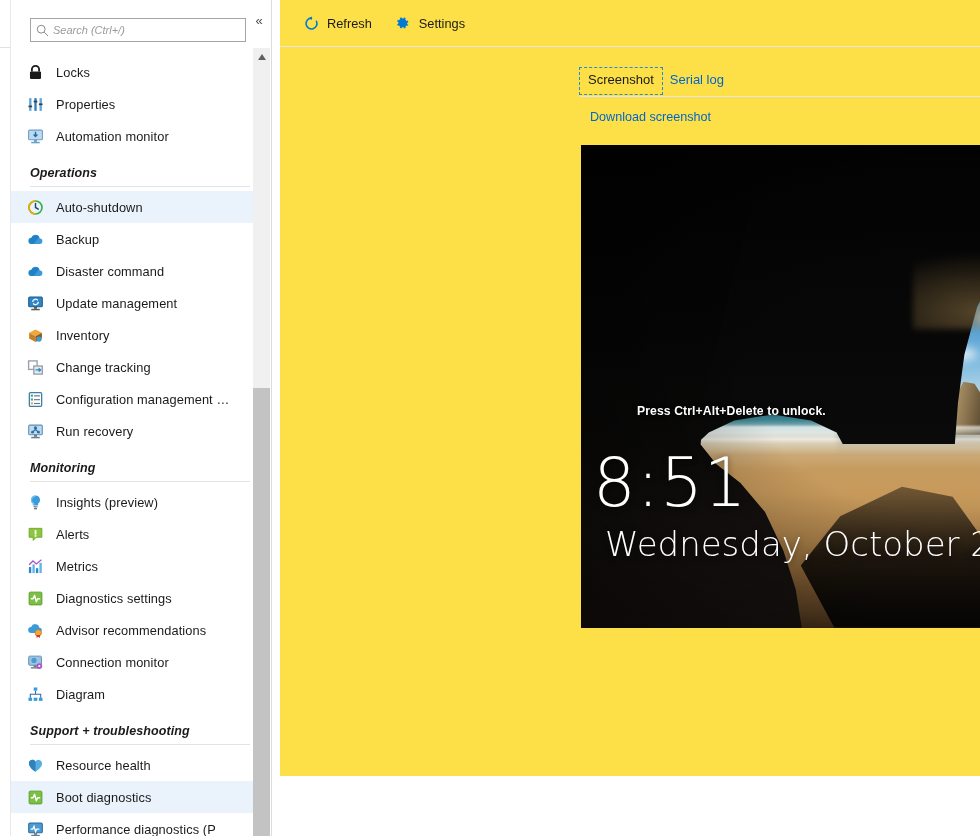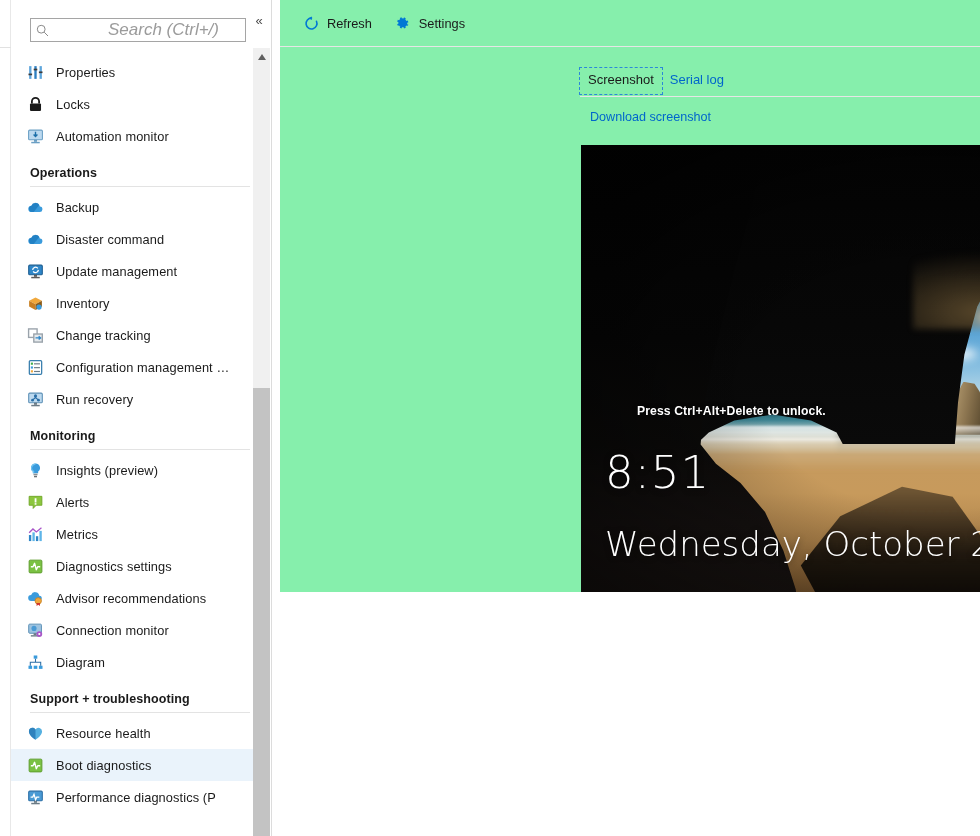--- a/index.html
+++ b/index.html
@@ -43,21 +43,21 @@
     display: flex; align-items: center;
   }
   .search-ico {
     width: 22px; flex: 0 0 22px; display: flex; align-items: center; justify-content: center;
     color: #8a8a8a;
   }
   .search-ico svg { display: block; }
   .search-input {
     flex: 1 1 auto; border: 0; outline: none; background: transparent;
     font-family: "Liberation Sans", sans-serif;
-    font-size: 17px; color: #737373; height: 20px; padding: 0; text-align: center;
+    font-size: 11px; color: #737373; height: 20px; padding: 0;
   }
   .search-input::placeholder { color: #9b9b9b; font-style: italic; }
 
   
   .collapse-btn {
     position: absolute; left: 249px; top: 10px;
     width: 20px; height: 20px;
     display: flex; align-items: center; justify-content: center;
     color: #4b4b4b; font-size: 13px; cursor: pointer;
     line-height: 1;
@@ -94,33 +94,33 @@
   .nav-ico {
     flex: 0 0 18px; width: 18px; height: 18px; margin-right: 12px;
     display: flex; align-items: center; justify-content: center;
   }
   .nav-ico svg { display: block; }
   .nav-label {
     font-size: 12.8px; color: #1a1a1a; white-space: nowrap;
     letter-spacing: .1px;
   }
   .nav-section {
-    padding-left: 19px; padding-top: 14px; padding-bottom: 4px;
+    padding-left: 19px; padding-top: 14px; padding-bottom: 4px; font-style: italic;
   }
   .nav-section .sec-title {
     font-size: 12.5px; font-weight: bold; color: #1a1a1a; letter-spacing: .1px;
   }
   .nav-section .sec-rule {
     margin-top: 6px; margin-left: 0; width: 220px; height: 1px; background: #e3e3e3;
   }
 
   
   #main {
     position: relative;
-    flex: 1 1 auto; height: 592px; background: #86efac; overflow: hidden;
+    flex: 1 1 auto; height: 776px; background: #fde047; overflow: hidden;
   }
   .cmdbar {
     position: relative; height: 47px; width: 100%;
     display: flex; align-items: center;
     padding-left: 22px;
     border-bottom: 1px solid #e6e6e6;
   }
   .cmd-btn {
     display: flex; align-items: center; height: 30px; cursor: pointer;
     margin-right: 22px;
@@ -286,22 +286,22 @@
   
   .ls-hint {
     position: absolute; left: 56px; top: 259px;
     font-size: 12.2px; color: #fff;
     font-family: "Liberation Sans", sans-serif;
     text-shadow: 0 0 4px rgba(0,0,0,.65);
     font-weight: 600;
     letter-spacing: .1px;
   }
   .ls-time {
-    position: absolute; left: 24px; top: 305px;
-    font-size: 45px; color: #fff; font-weight: 300;
+    position: absolute; left: 12px; top: 305px;
+    font-size: 67px; color: #fff; font-weight: 300;
     font-family: "DejaVu Sans", sans-serif;
     letter-spacing: 1px; line-height: 1;
     text-shadow: 0 1px 6px rgba(0,0,0,.45);
   }
   .ls-date {
     position: absolute; left: 24px; top: 382px;
     font-size: 34px; color: #fff; font-weight: 300;
     font-family: "DejaVu Sans", sans-serif;
     line-height: 1;
     text-shadow: 0 1px 6px rgba(0,0,0,.45);
@@ -334,53 +334,63 @@
       <svg width="8" height="6" viewBox="0 0 8 6">
           <path d="M4 0 L8 6 L0 6 Z" fill="#606060"></path>
         </svg>
     </div>
     <div class="sb-thumb"></div>
 
     <div id="navlist">
         <div class="nav-item">
           <span class="nav-ico">
             <svg width="17" height="17" viewBox="0 0 16 16">
+              <path d="M4.6 7V5.1a3.4 3.4 0 0 1 6.8 0V7" fill="none" stroke="#1b1b1b" stroke-width="1.7"></path>
+              <rect x="2.8" y="7" width="10.4" height="7.2" rx="1" fill="#1b1b1b"></rect>
+            </svg>
+          </span>
+          <span class="nav-label">Locks</span>
+        </div>
+        <div class="nav-item">
+          <span class="nav-ico">
+            <svg width="17" height="17" viewBox="0 0 16 16">
               <rect x="2" y="2" width="2.2" height="12" fill="#5ea6dc"></rect>
               <rect x="6.9" y="2" width="2.2" height="12" fill="#2d7fc1"></rect>
               <rect x="11.8" y="2" width="2.2" height="12" fill="#5ea6dc"></rect>
               <rect x="1.4" y="9" width="3.4" height="1.6" fill="#3b3b3b"></rect>
               <rect x="6.3" y="4.4" width="3.4" height="1.6" fill="#3b3b3b"></rect>
               <rect x="11.2" y="7" width="3.4" height="1.6" fill="#3b3b3b"></rect>
             </svg>
           </span>
           <span class="nav-label">Properties</span>
         </div>
         <div class="nav-item">
           <span class="nav-ico">
             <svg width="17" height="17" viewBox="0 0 16 16">
-              <path d="M4.6 7V5.1a3.4 3.4 0 0 1 6.8 0V7" fill="none" stroke="#1b1b1b" stroke-width="1.7"></path>
-              <rect x="2.8" y="7" width="10.4" height="7.2" rx="1" fill="#1b1b1b"></rect>
-            </svg>
-          </span>
-          <span class="nav-label">Locks</span>
-        </div>
-        <div class="nav-item">
-          <span class="nav-ico">
-            <svg width="17" height="17" viewBox="0 0 16 16">
               <rect x="1.5" y="2" width="13" height="9" rx="1" fill="#bcd9ef" stroke="#6a9fc4" stroke-width="1"></rect>
               <rect x="6.6" y="11" width="2.8" height="2" fill="#6a9fc4"></rect>
               <rect x="4" y="13" width="8" height="1.4" fill="#6a9fc4"></rect>
               <path d="M8 3.6 L8 7.4 M6.2 6.2 L8 8.1 L9.8 6.2" stroke="#1c6ea8" stroke-width="1.3" fill="none"></path>
             </svg>
           </span>
           <span class="nav-label">Automation monitor</span>
         </div>
         <div class="nav-section">
           <div class="sec-title">Operations</div>
           <div class="sec-rule"></div>
+        </div>
+        <div class="nav-item selected">
+          <span class="nav-ico">
+            <svg width="17" height="17" viewBox="0 0 16 16">
+              <circle cx="8" cy="8" r="6.1" fill="none" stroke="#3fae4a" stroke-width="1.6"></circle>
+              <path d="M8 1.9 A6.1 6.1 0 0 0 8 14.1" fill="none" stroke="#f2a900" stroke-width="1.6"></path>
+              <path d="M8 4.3 L8 8 L10.6 9.6" stroke="#1b4b74" stroke-width="1.4" fill="none" stroke-linecap="round"></path>
+            </svg>
+          </span>
+          <span class="nav-label">Auto-shutdown</span>
         </div>
         <div class="nav-item">
           <span class="nav-ico">
             <svg width="17" height="17" viewBox="0 0 16 16">
               <path d="M4.3 12.3a3 3 0 0 1-.2-6 4.2 4.2 0 0 1 8 .8 2.6 2.6 0 0 1-.4 5.2z" fill="#3a9bdc"></path>
               <path d="M11.6 5.6a4.2 4.2 0 0 0-7.5 .7 3 3 0 0 0 .9 5.9h1.3z" fill="#0f6cb0" opacity=".55"></path>
             </svg>
           </span>
           <span class="nav-label">Backup</span>
         </div>

